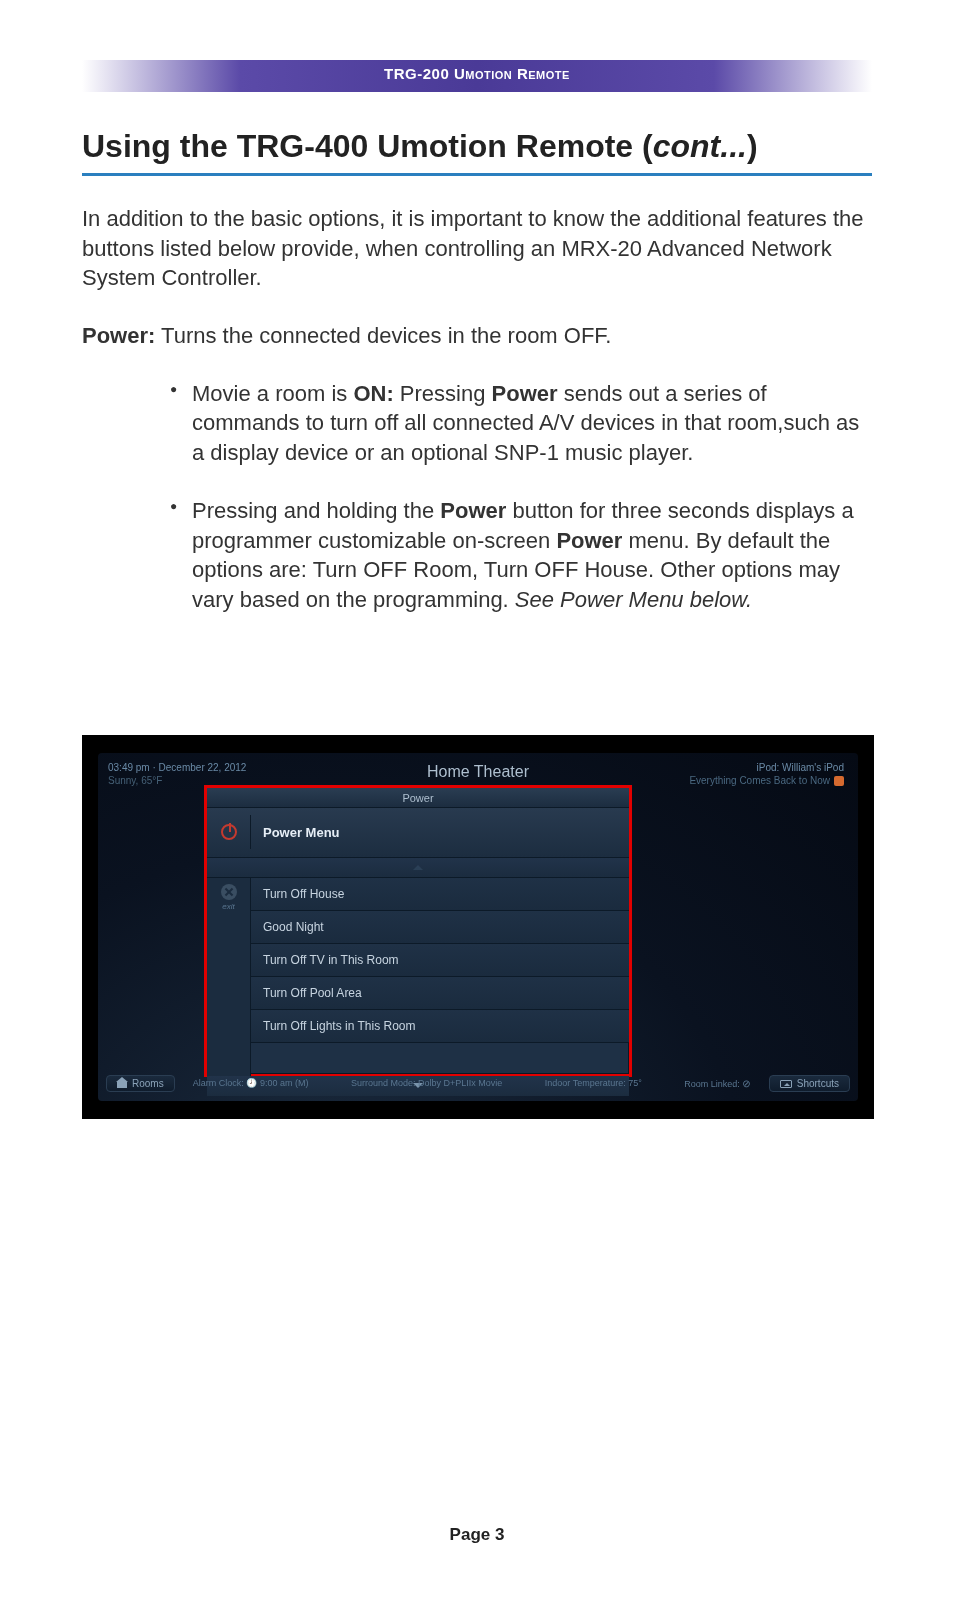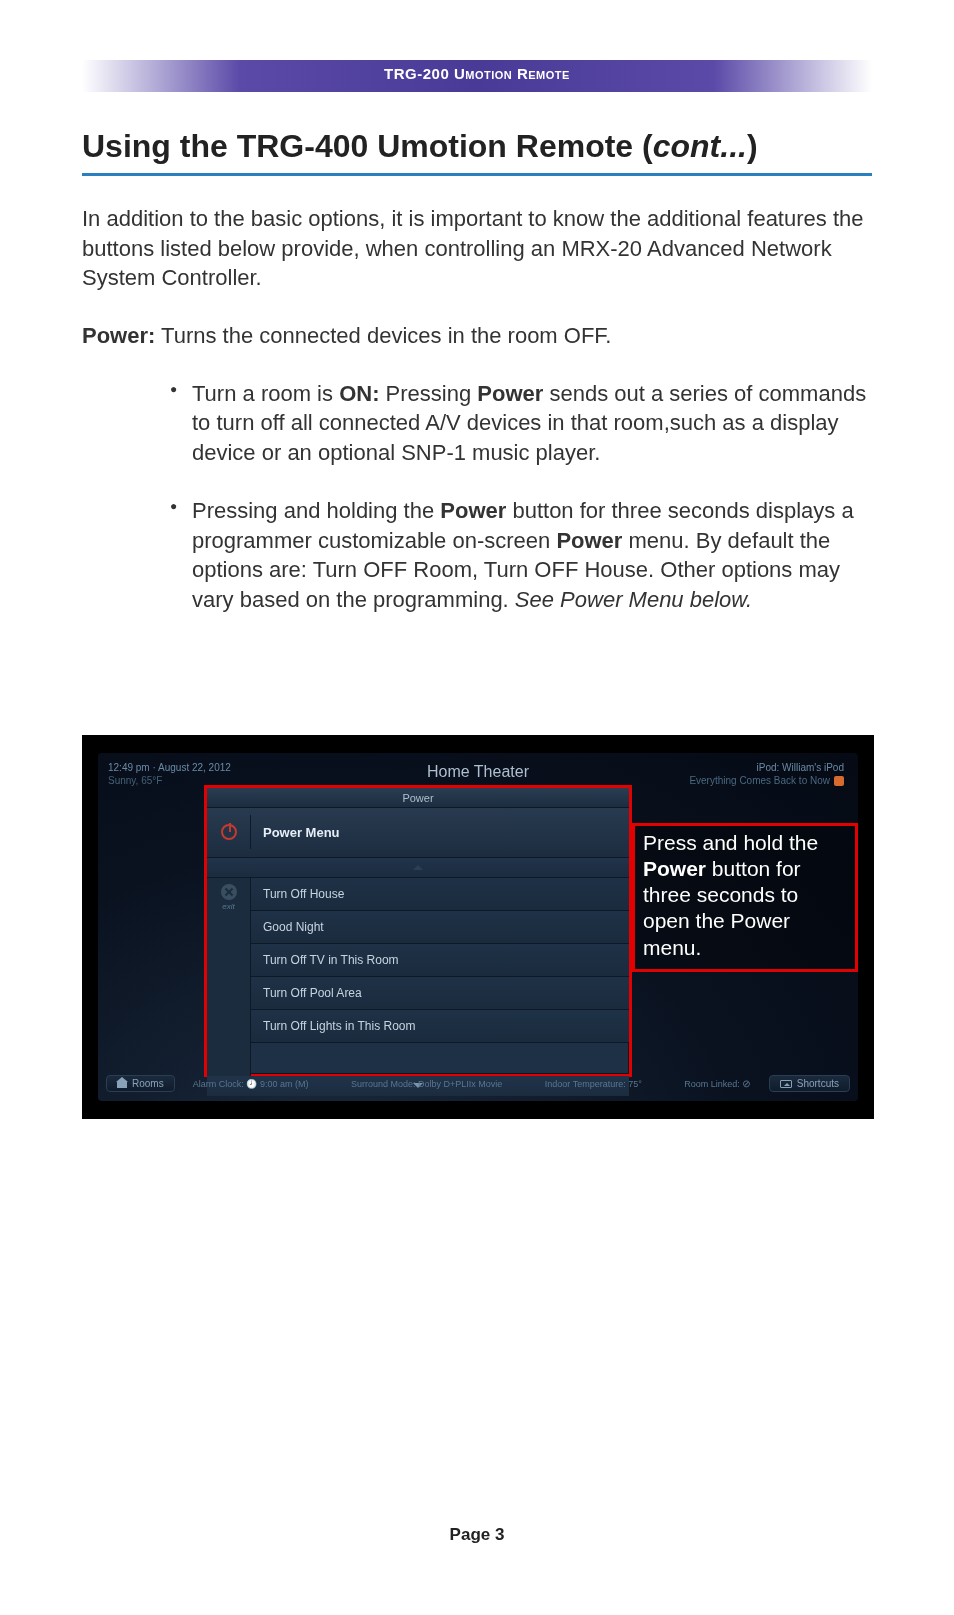--- a/index.html
+++ b/index.html
@@ -217,21 +217,21 @@
   }
   .btn-pill {
     border: 1px solid #2a3d52;
     border-radius: 4px;
     padding: 2px 10px;
     color: #8aa2b8;
     background: linear-gradient(#1a2a3d, #0f1c2c);
     font-size: 10px;
     display: inline-flex; align-items: center; gap: 5px;
   }
-  .bottom-flex { flex: 1; display: flex; gap: 28px; align-items: center; justify-content: space-between; padding: 0 8px; }
+  .bottom-flex { flex: 1; display: flex; gap: 28px; justify-content: space-between; padding: 0 8px; }
   .bot-item { white-space: nowrap; }
   .home-ic {
     width: 10px; height: 9px; display: inline-block; position: relative;
   }
   .home-ic::before {
     content: ""; position: absolute; left: 0; top: 3px;
     width: 10px; height: 6px; background: #8aa2b8;
   }
   .home-ic::after {
     content: ""; position: absolute; left: -1px; top: -2px;
@@ -274,32 +274,32 @@
   <div class="rule"></div>
 
   <p class="para">In addition to the basic options, it is important to know the additional features the buttons listed below provide, when controlling an MRX-20 Advanced Network System Controller.</p>
 
   <p class="para">
     <b>Power:</b><span> Turns the connected devices in the room OFF.</span>
   </p>
 
   <div class="bullets">
     <div class="bullet">
-      <span>Turn a room is </span><b>ON:</b><span> Pressing </span><b>Power</b><span> sends out a series of commands to turn off all connected A/V devices in that room,such as a display device or an optional SNP-1 music player.</span>
+      <span>Movie a room is </span><b>ON:</b><span> Pressing </span><b>Power</b><span> sends out a series of commands to turn off all connected A/V devices in that room,such as a display device or an optional SNP-1 music player.</span>
     </div>
     <div class="bullet">
       <span>Pressing and holding the </span><b>Power</b><span> button for three seconds displays a programmer customizable on-screen </span><b>Power</b><span> menu. By default the options are: Turn OFF Room, Turn OFF House. Other options may vary based on the programming. </span><i>See Power Menu below.</i>
     </div>
   </div>
 
   <div class="shot-wrap">
     <div class="shot">
       <div class="shot-inner">
         <div class="top-left">
-          <div>12:49 pm · August 22, 2012</div>
+          <div>03:49 pm · December 22, 2012</div>
           <div class="weather">Sunny, 65°F</div>
         </div>
         <div class="top-center">Home Theater</div>
         <div class="top-right">
           <div>iPod: William's iPod</div>
           <div class="row2"><span>Everything Comes Back to Now</span><span class="dot"></span></div>
         </div>
 
         <div class="red-main">
           <div class="panel-title">Power</div>
@@ -323,23 +323,20 @@
               <div class="list-item">Turn Off TV in This Room</div>
               <div class="list-item">Turn Off Pool Area</div>
               <div class="list-item">Turn Off Lights in This Room</div>
             </div>
           </div>
           <div class="panel-footer">
               <div class="down"></div>
             </div>
         </div>
 
-        <div class="red-callout">
-          <span>Press and hold the </span><b>Power</b><span> button for three seconds to open the Power menu.</span>
-        </div>
 
         <div class="bottom-bar">
           <div class="btn-pill">
             <span class="home-ic"></span>
             <span>Rooms</span>
           </div>
           <div class="bottom-flex">
             <span class="bot-item"><span>Alarm Clock:</span> 🕗 <span>9:00 am (M)</span></span>
             <span class="bot-item">Surround Mode: Dolby D+PLIIx Movie</span>
             <span class="bot-item">Indoor Temperature: 75°</span>

